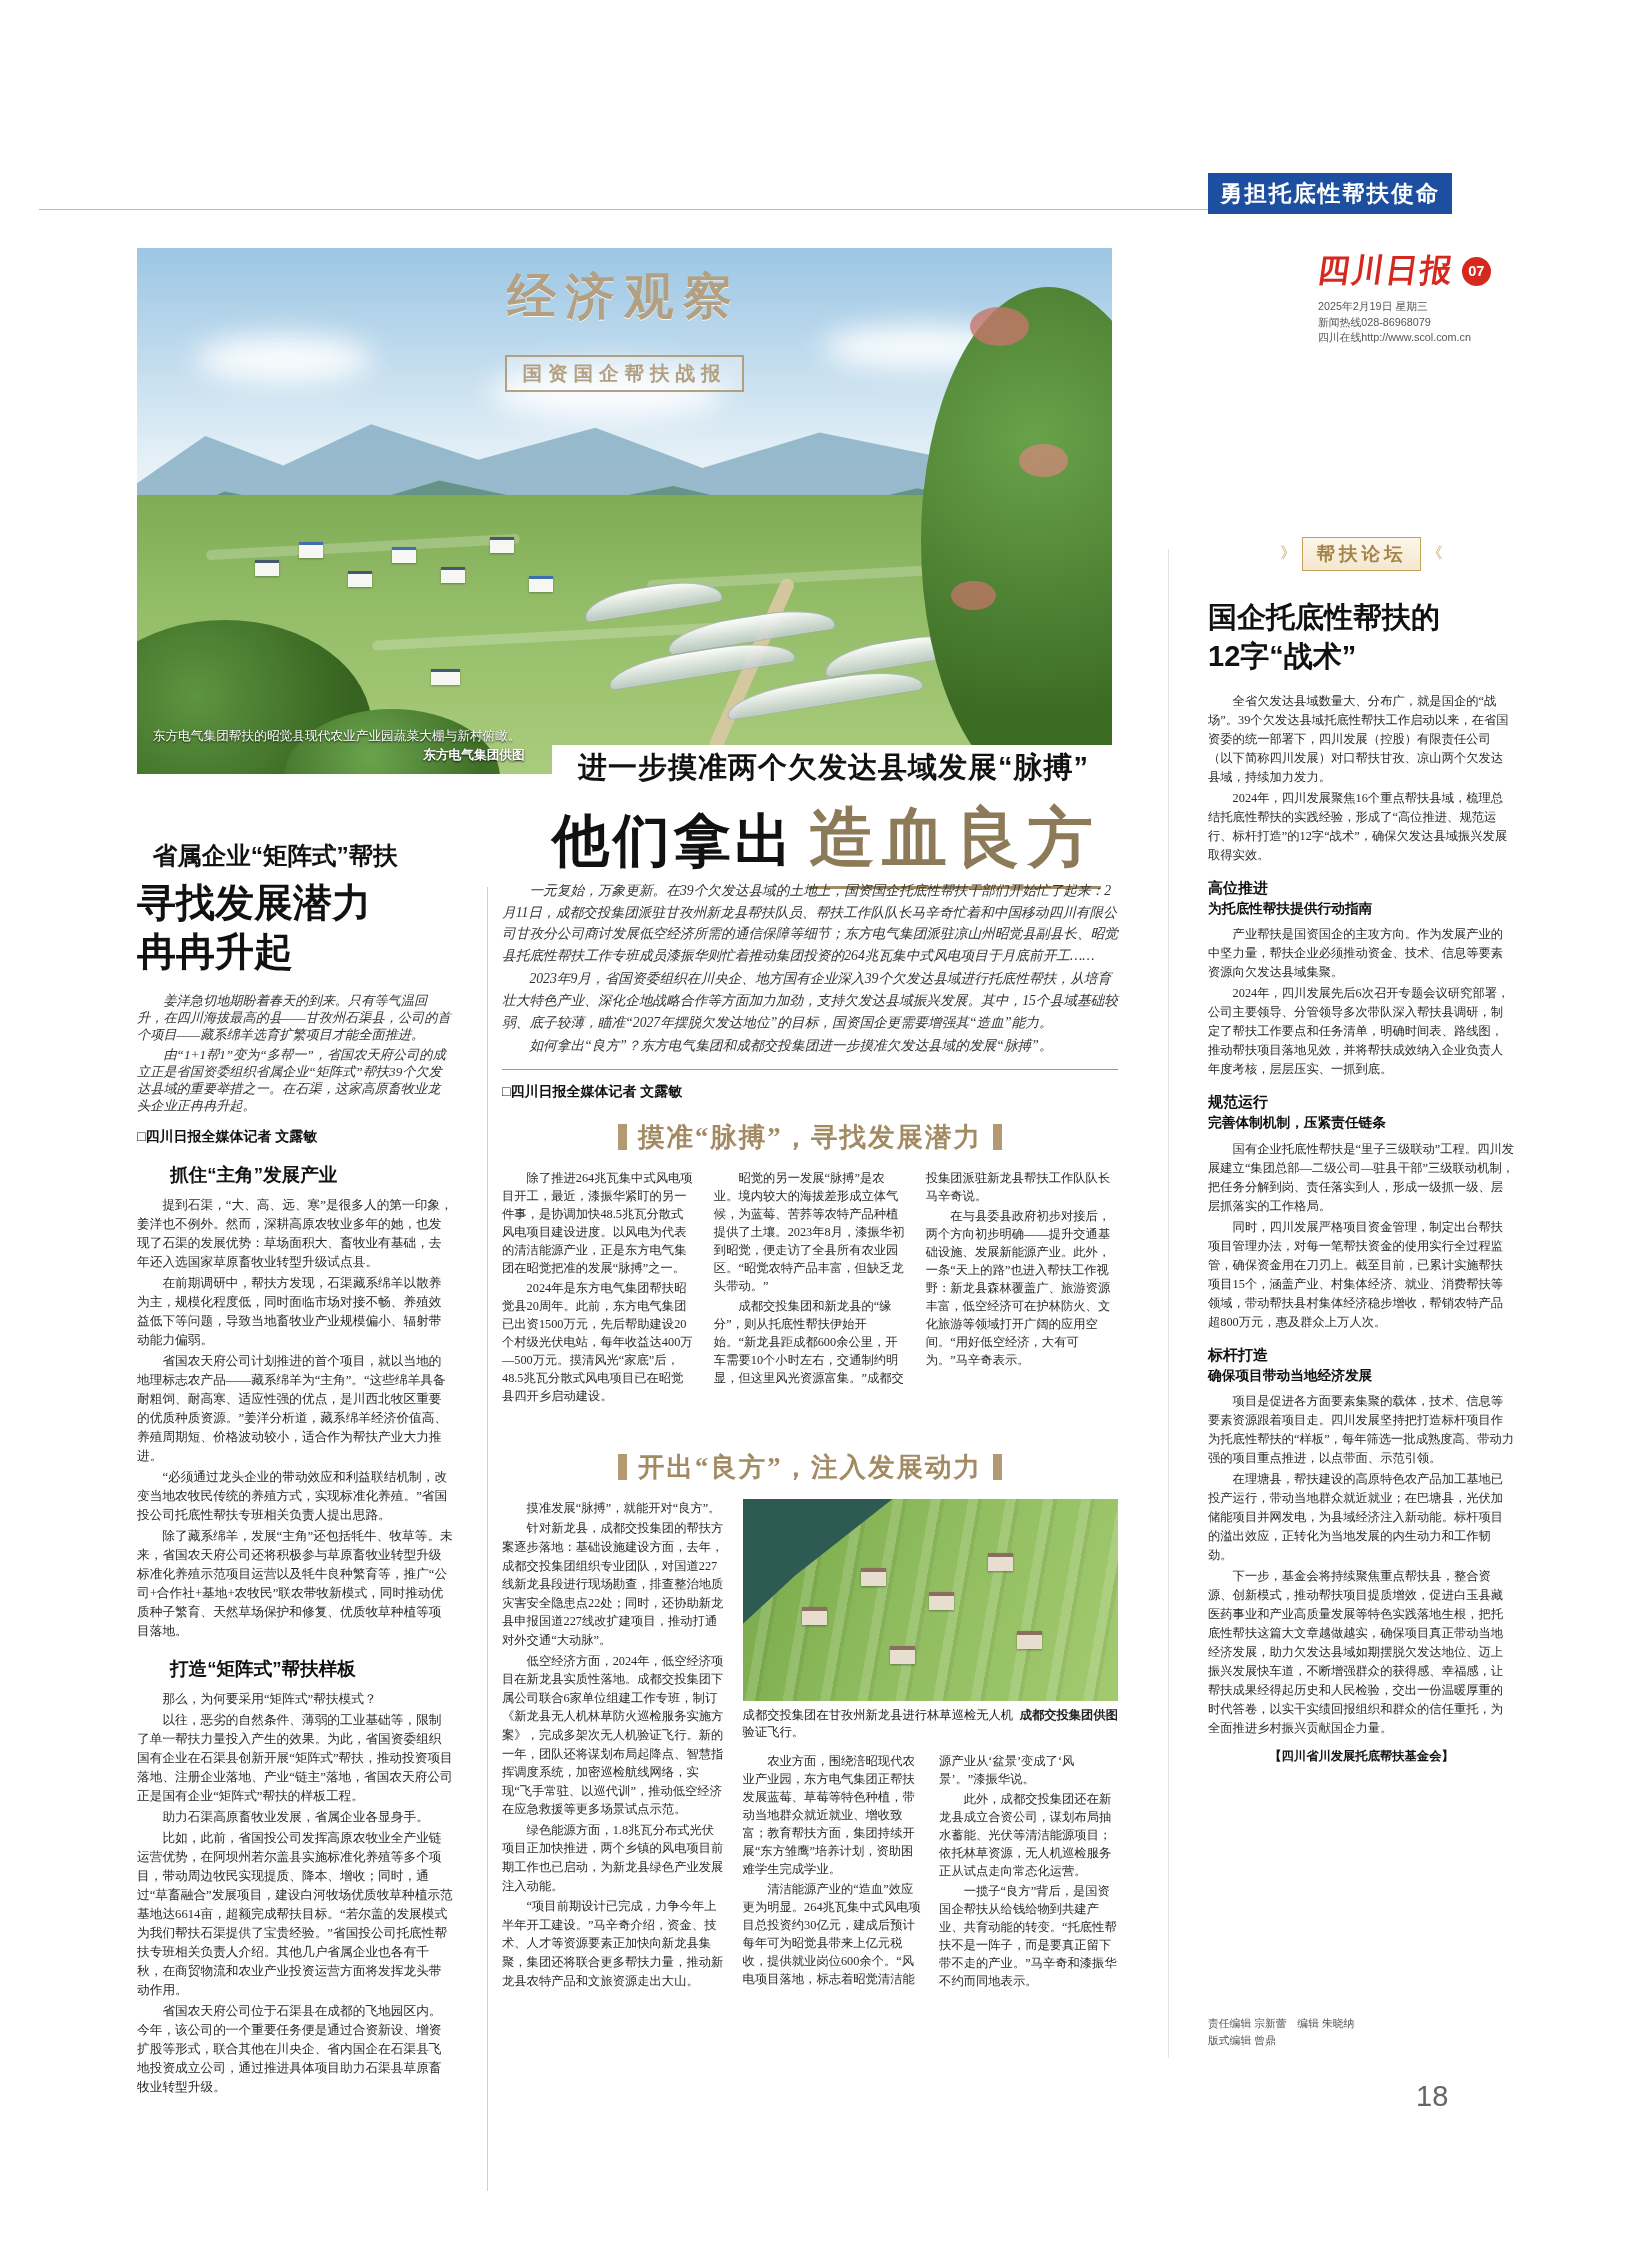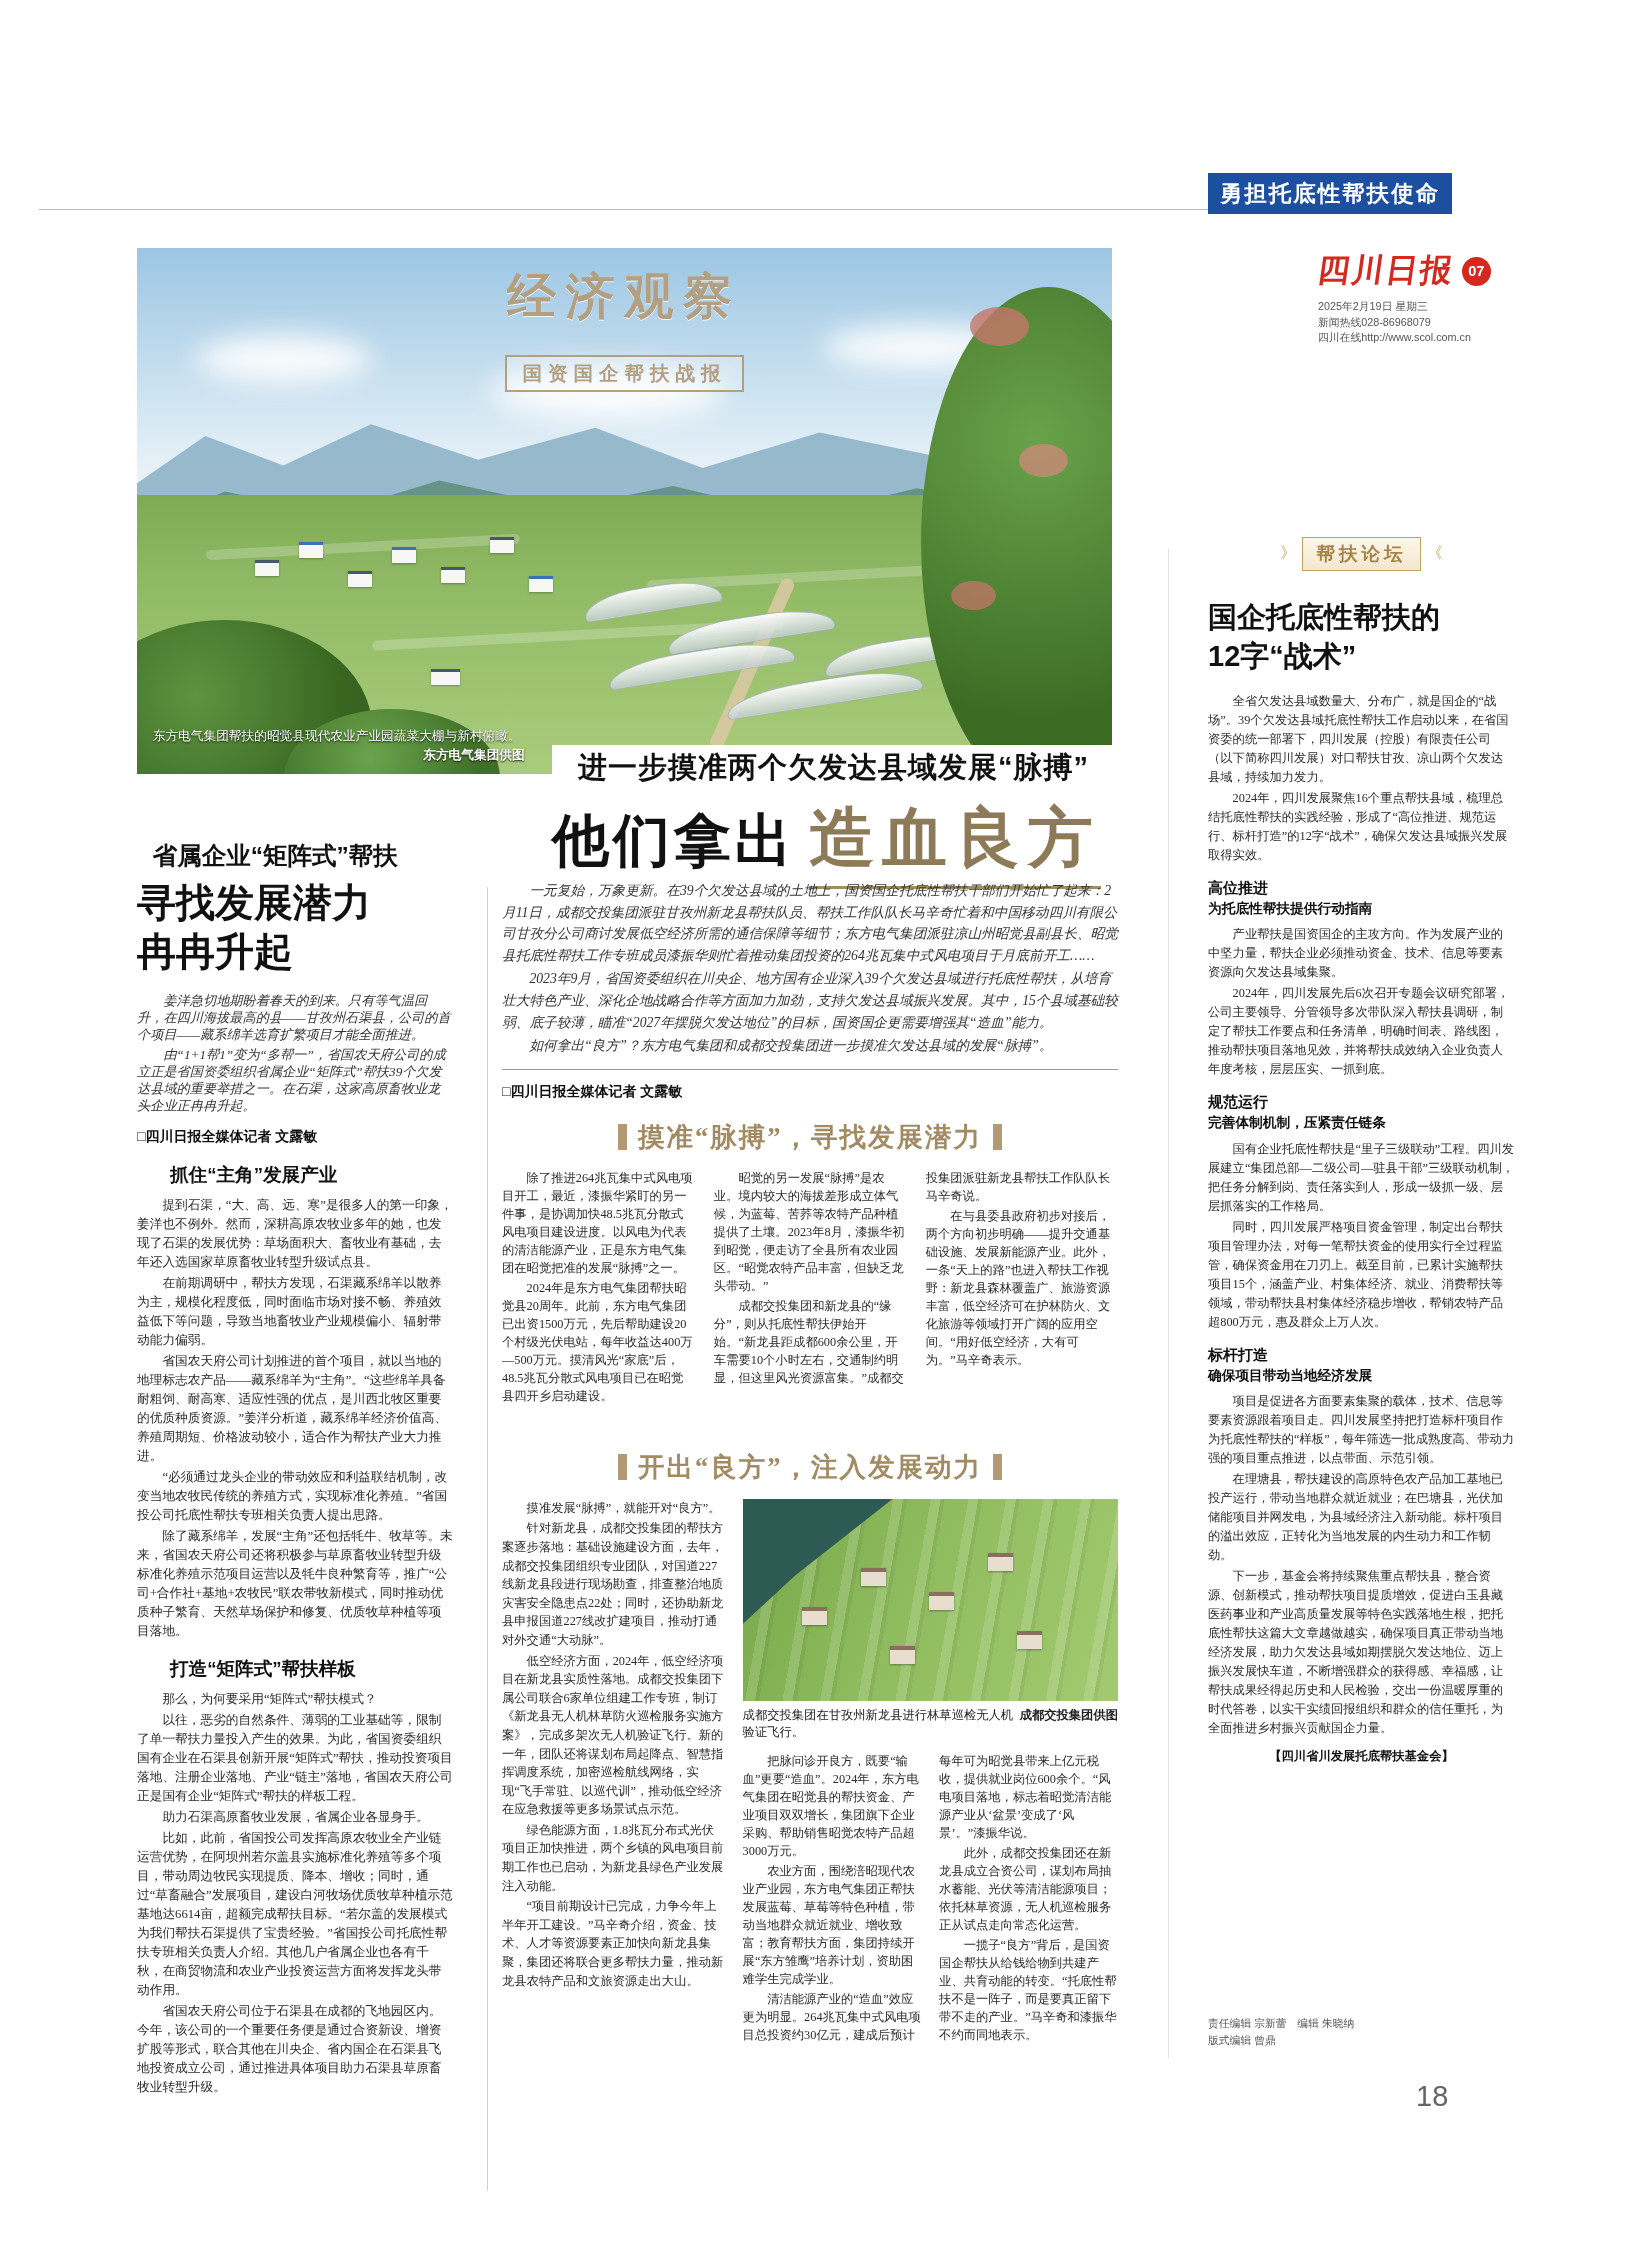--- a/index.html
+++ b/index.html
@@ -273,21 +273,20 @@
           <div class="p2-house" style="left:245px;top:54px;"></div>
           <div class="p2-house" style="left:147px;top:147px;"></div>
           <div class="p2-house" style="left:274px;top:132px;"></div>
         </div>
         <div class="photo2-cap">
           <span>成都交投集团在甘孜州新龙县进行林草巡检无人机验证飞行。</span>
           <span class="credit">成都交投集团供图</span>
         </div>
         <div class="cols2">
 
-        <p>把脉问诊开良方，既要“输血”更要“造血”。2024年，东方电气集团在昭觉县的帮扶资金、产业项目双双增长，集团旗下企业采购、帮助销售昭觉农特产品超3000万元。</p>
             <p>农业方面，围绕涪昭现代农业产业园，东方电气集团正帮扶发展蓝莓、草莓等特色种植，带动当地群众就近就业、增收致富；教育帮扶方面，集团持续开展“东方雏鹰”培养计划，资助困难学生完成学业。</p>
             <p>清洁能源产业的“造血”效应更为明显。264兆瓦集中式风电项目总投资约30亿元，建成后预计每年可为昭觉县带来上亿元税收，提供就业岗位600余个。“风电项目落地，标志着昭觉清洁能源产业从‘盆景’变成了‘风景’。”漆振华说。</p>
             <p>此外，成都交投集团还在新龙县成立合资公司，谋划布局抽水蓄能、光伏等清洁能源项目；依托林草资源，无人机巡检服务正从试点走向常态化运营。</p>
             <p>一揽子“良方”背后，是国资国企帮扶从给钱给物到共建产业、共育动能的转变。“托底性帮扶不是一阵子，而是要真正留下带不走的产业。”马辛奇和漆振华不约而同地表示。</p>
           </div>
       </div>
     </div>
   </div>
 
   <div class="sidebar">

